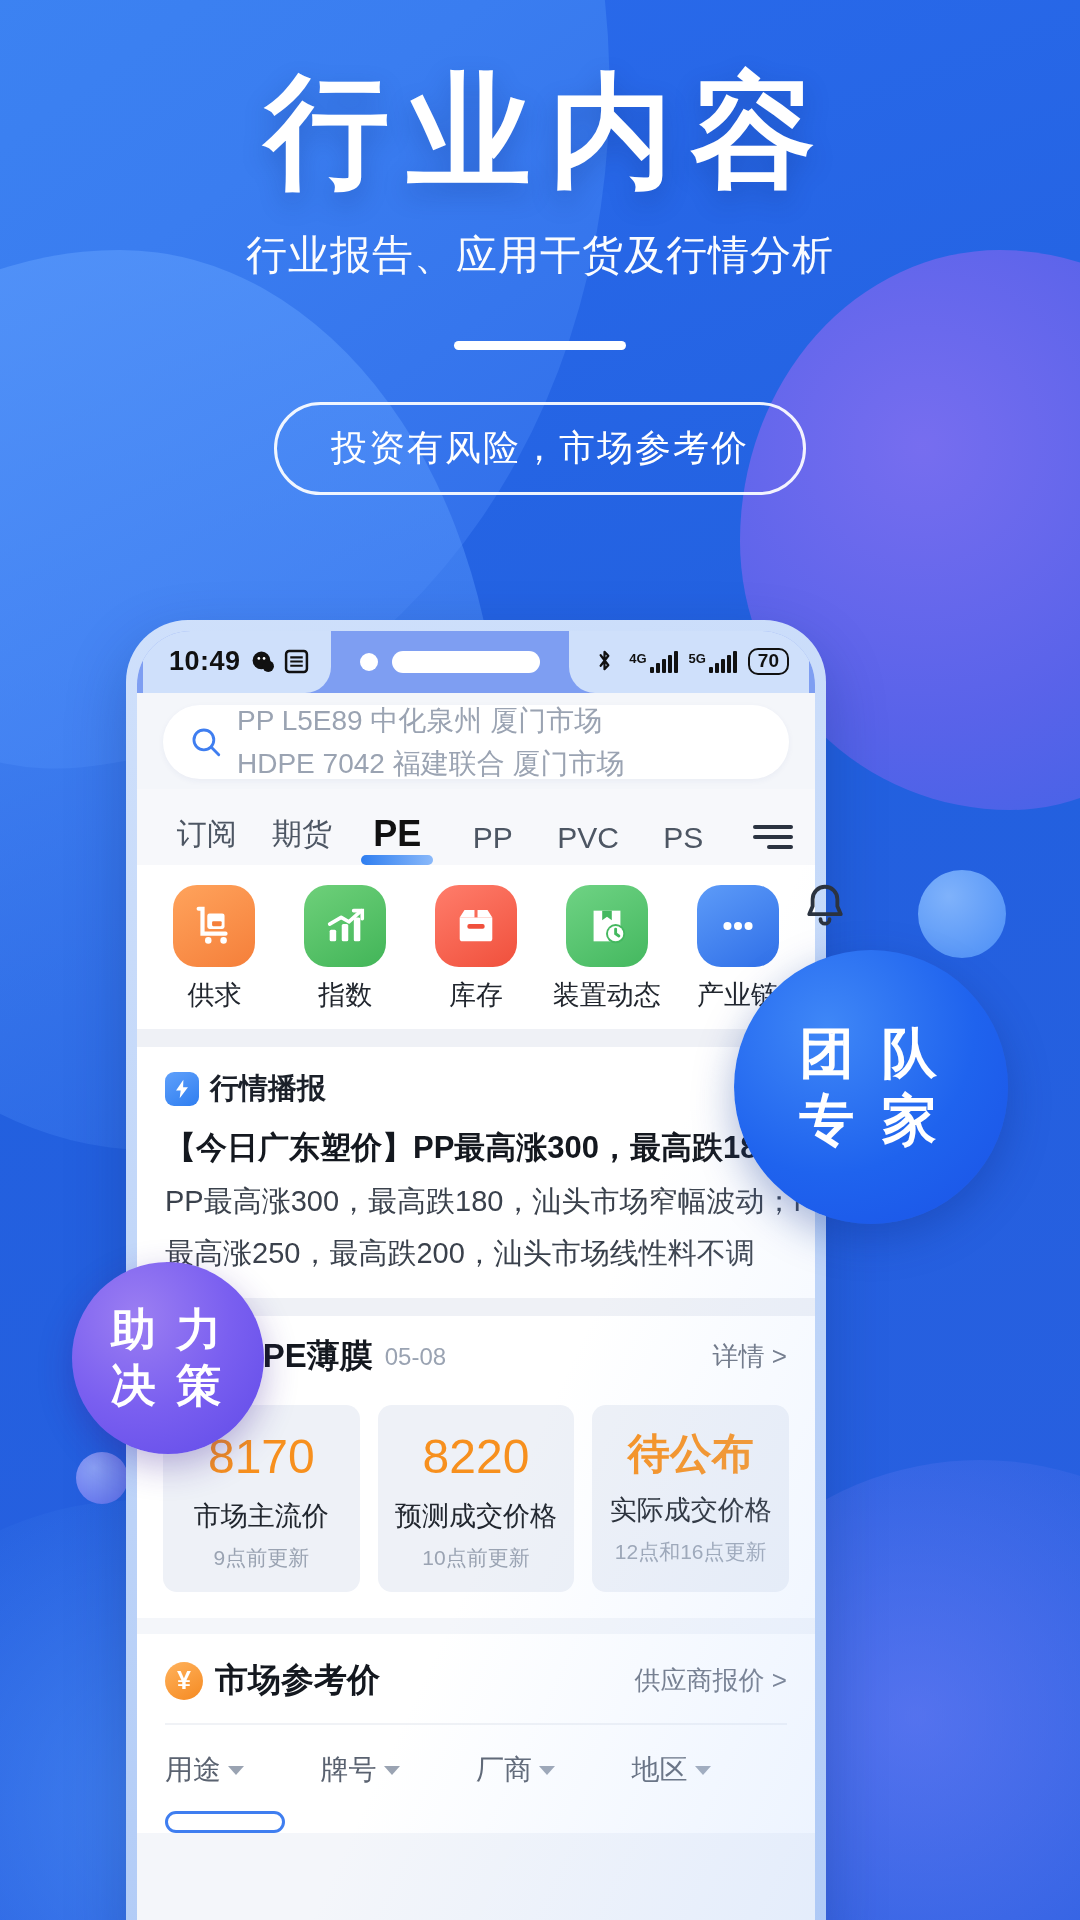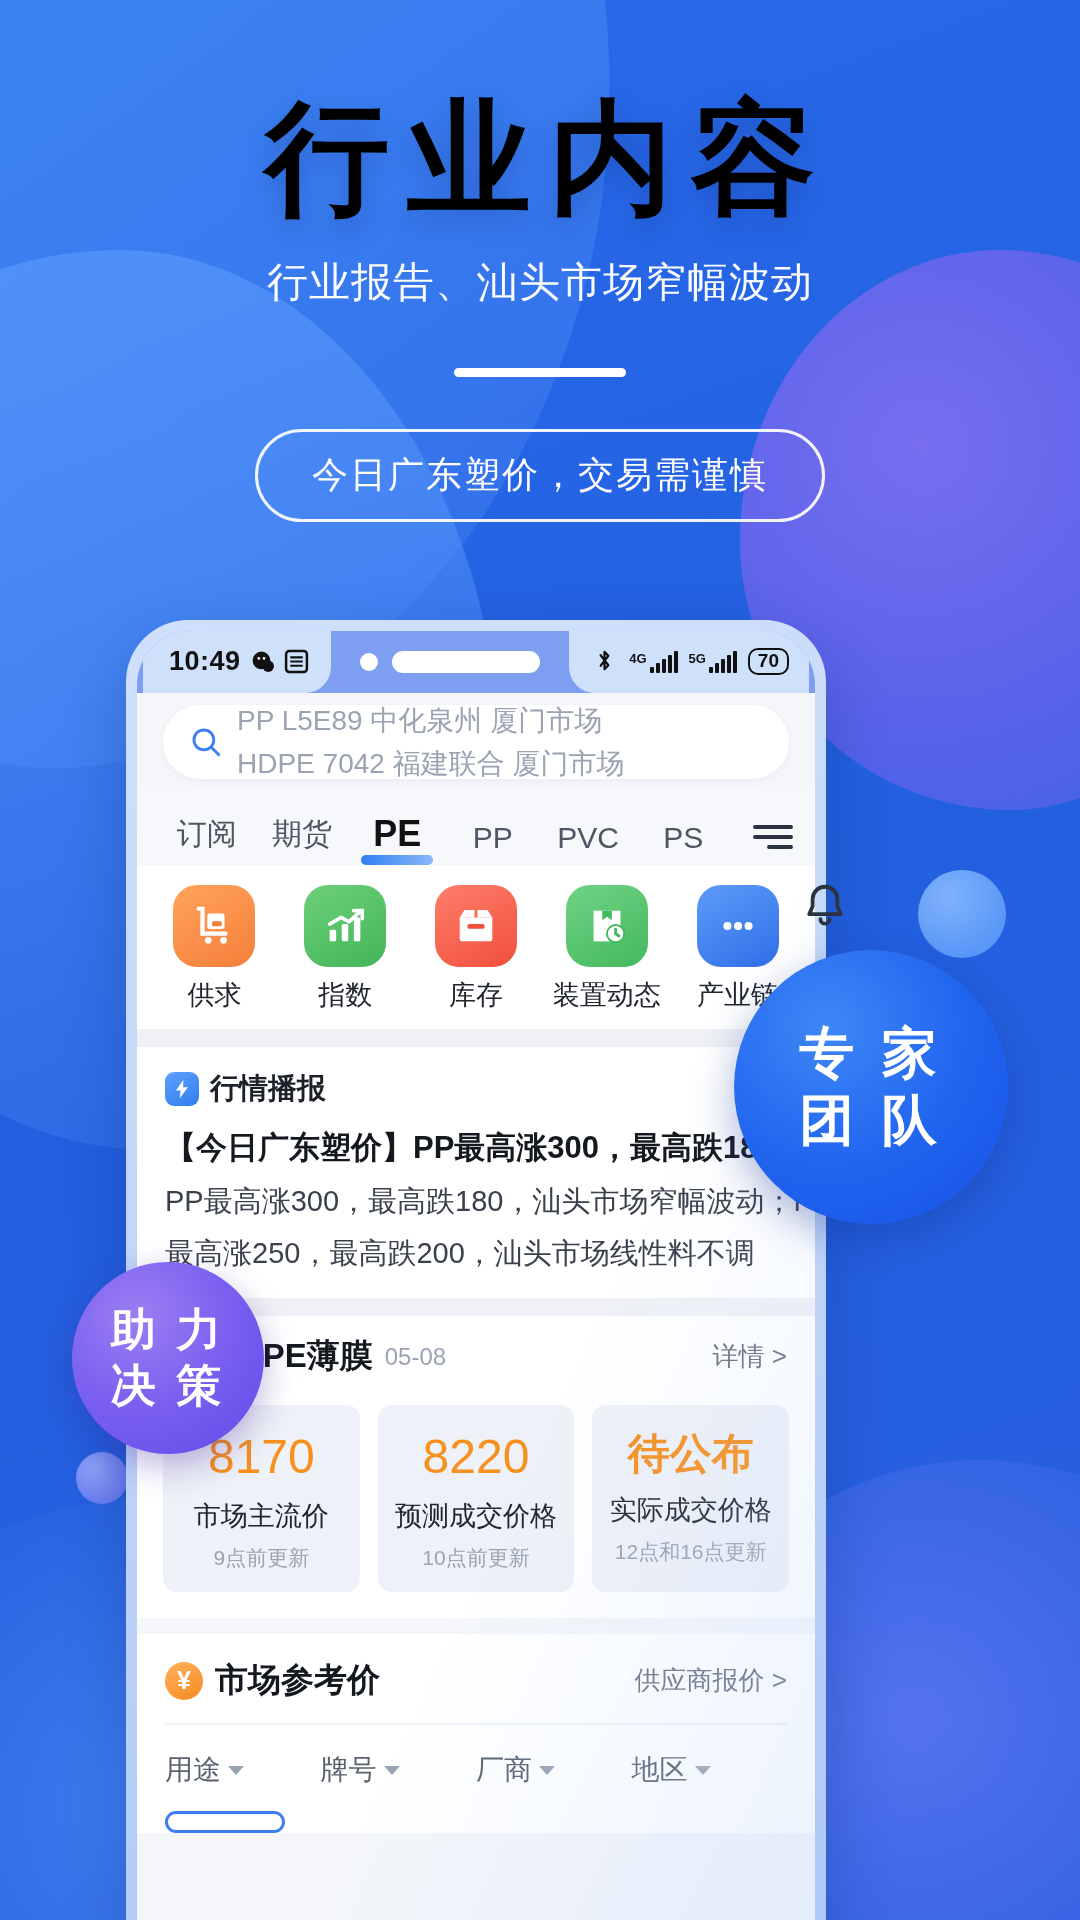--- a/index.html
+++ b/index.html
@@ -43,22 +43,22 @@
   }
   .deco-dot { position:absolute; border-radius:50%; }
   .dot-a { right:74px; top:870px; width:88px; height:88px;
            background:radial-gradient(circle at 35% 30%,#7fb2fb,#4b8ef6); }
   .dot-b { left:76px; top:1452px; width:52px; height:52px;
            background:radial-gradient(circle at 35% 30%,#8fa4f8,#5f6ff0); }
 
   
   .hero { position:absolute; left:0; right:0; top:0; text-align:center; }
   .hero-title {
-    margin-top:95px;
-    font-size:124px; line-height:1.02; font-weight:700; color:#000000;
+    margin-top:68px;
+    font-size:124px; line-height:1.02; font-weight:700; color:#ffffff;
     letter-spacing:18px; text-indent:18px;
     text-shadow:0 10px 26px rgba(16,50,130,.30);
   }
   .hero-sub {
     margin-top:32px;
     font-size:41px; line-height:1.42; color:#ffffff; font-weight:400;
     letter-spacing:1px; opacity:.98;
   }
   .hero-rule {
     width:172px; height:9px; background:#ffffff; border-radius:5px;
@@ -240,24 +240,24 @@
   <div class="bg-blob-3"></div>
   <div class="bg-blob-4"></div>
   <div class="bg-blob-5"></div>
   <div class="deco-dot dot-a"></div>
   <div class="deco-dot dot-b"></div>
 </div>
 
 <div class="hero">
   <div class="hero-title">行业内容</div>
   <div class="hero-sub">
-    <div>行业报告、汕头市场窄幅波动</div>
+    <div>行业报告、应用干货及行情分析</div>
   </div>
   <div class="hero-rule"></div>
-  <div class="hero-pill">今日广东塑价，交易需谨慎</div>
+  <div class="hero-pill">投资有风险，市场参考价</div>
 </div>
 
 <div class="phone">
  <div class="phone-inner">
 
   <div class="statusbar">
     <div class="sb-left">
       <span class="sb-time">10:49</span>
       <span class="sb-ic">
         <svg viewBox="0 0 24 24" width="25" height="25">
@@ -475,19 +475,19 @@
 </div>
 
 <div style="position:absolute; left:798px; top:880px; width:54px; height:54px;">
   <svg viewBox="0 0 24 24" width="54" height="54">
     <path d="M12 3a5.5 5.5 0 0 0-5.5 5.5v3.2L5 15.2h14l-1.5-3.5V8.5A5.5 5.5 0 0 0 12 3z" fill="none" stroke="#2b3340" stroke-width="1.7" stroke-linejoin="round"></path>
     <path d="M10 17.4a2 2 0 0 0 4 0" fill="none" stroke="#2b3340" stroke-width="1.7" stroke-linecap="round"></path>
   </svg>
 </div>
 
 <div class="fbadge fb-expert">
+  <div>团 队</div>
   <div>专 家</div>
-  <div>团 队</div>
 </div>
 <div class="fbadge fb-decide">
   <div>助 力</div>
   <div>决 策</div>
 </div>
 
 </body></html>

